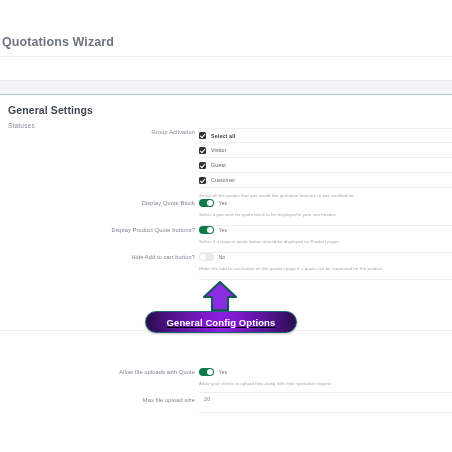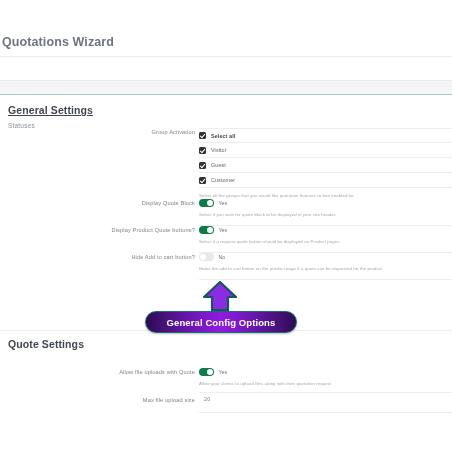--- a/index.html
+++ b/index.html
@@ -45,21 +45,21 @@
   .teal-rule {
     position: absolute; left: 0; top: 94px; width: 452px; height: 1.4px;
     background: #a9c9ce;
   }
 
   
   .section-title {
     position: absolute; font-size: 10.5px; font-weight: 700; color: #41474f;
     letter-spacing: .1px;
   }
-  #general-settings-title { left: 8px; top: 104px; text-decoration: underline; }
+  #general-settings-title { left: 8px; top: 104px; }
   #quote-settings-title  { left: 8px; top: 338px; }
 
   
   .form-row { position: absolute; left: 0; width: 452px; }
   .row-label {
     position: absolute; right: 0; top: 0;
     width: 110px; text-align: right;
     font-size: 5.6px; color: #7c838c; letter-spacing: .15px;
     line-height: 8px;
   }
@@ -133,21 +133,21 @@
   }
   .callout-banner {
     position: absolute; left: 145px; top: 311px;
     width: 152px; height: 22px;
     border-radius: 11px;
     background: linear-gradient(90deg,
       #2b0b4e 0%, #4a1380 14%, #7c19c9 38%,
       #8d1de0 50%, #7c19c9 62%, #4a1380 86%, #2d0c52 100%);
     border: 1px solid #1d6b70;
     box-shadow: 0 1px 2px rgba(0,0,0,.25);
-    display: flex; align-items: center; justify-content: center;
+    display: flex; align-items: center; justify-content: center; text-decoration: underline;
   }
   .callout-banner-label {
     font-size: 9.5px; font-weight: 700; color: #ffffff;
     letter-spacing: .1px; white-space: nowrap;
   }
 </style>
 </head>
 <body>
 
 <div class="page">
@@ -245,21 +245,20 @@
   <div class="row-rule" style="left:0;width:452px;top:330px;"></div>
 
   <svg class="callout-arrow" viewBox="0 0 38 30">
     <polygon points="19,1 35,16 27,16 27,29 11,29 11,16 3,16" fill="#8b2be2" stroke="#14565c" stroke-width="2.2" stroke-linejoin="round"></polygon>
   </svg>
 
   <div class="callout-banner">
     <span class="callout-banner-label">General Config Options</span>
   </div>
 
-  <div class="section-title" id="quote-settings-title">Quote Settings</div>
 
   <div class="form-row" style="top:368px;height:26px;">
     <div class="label-col">
       <div class="row-label">Allow file uploads with Quote</div>
     </div>
     <div class="field-col">
       <div class="toggle-line">
         <span class="toggle on">
           <span class="knob"></span>
         </span>

